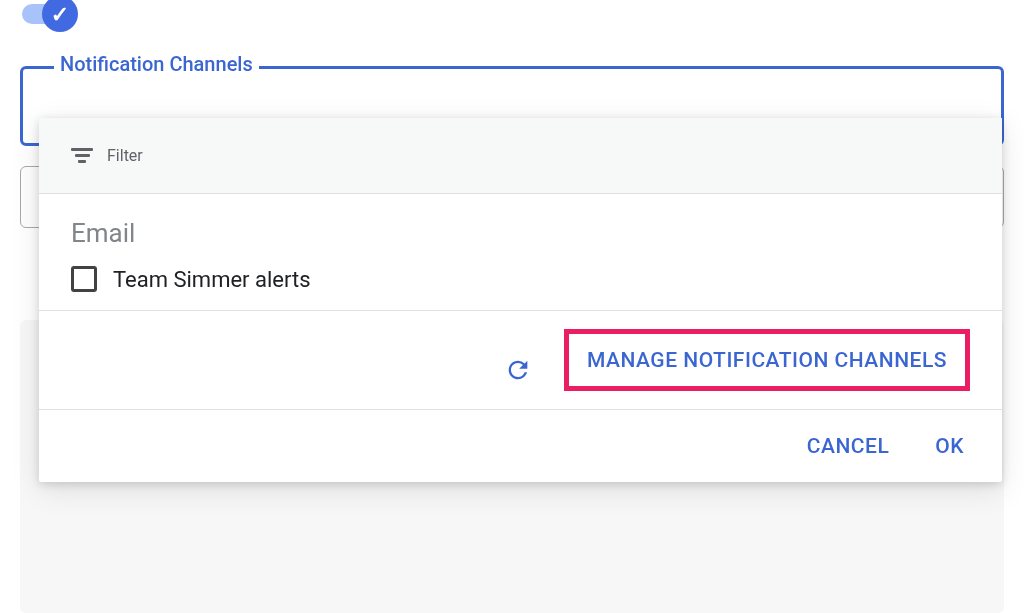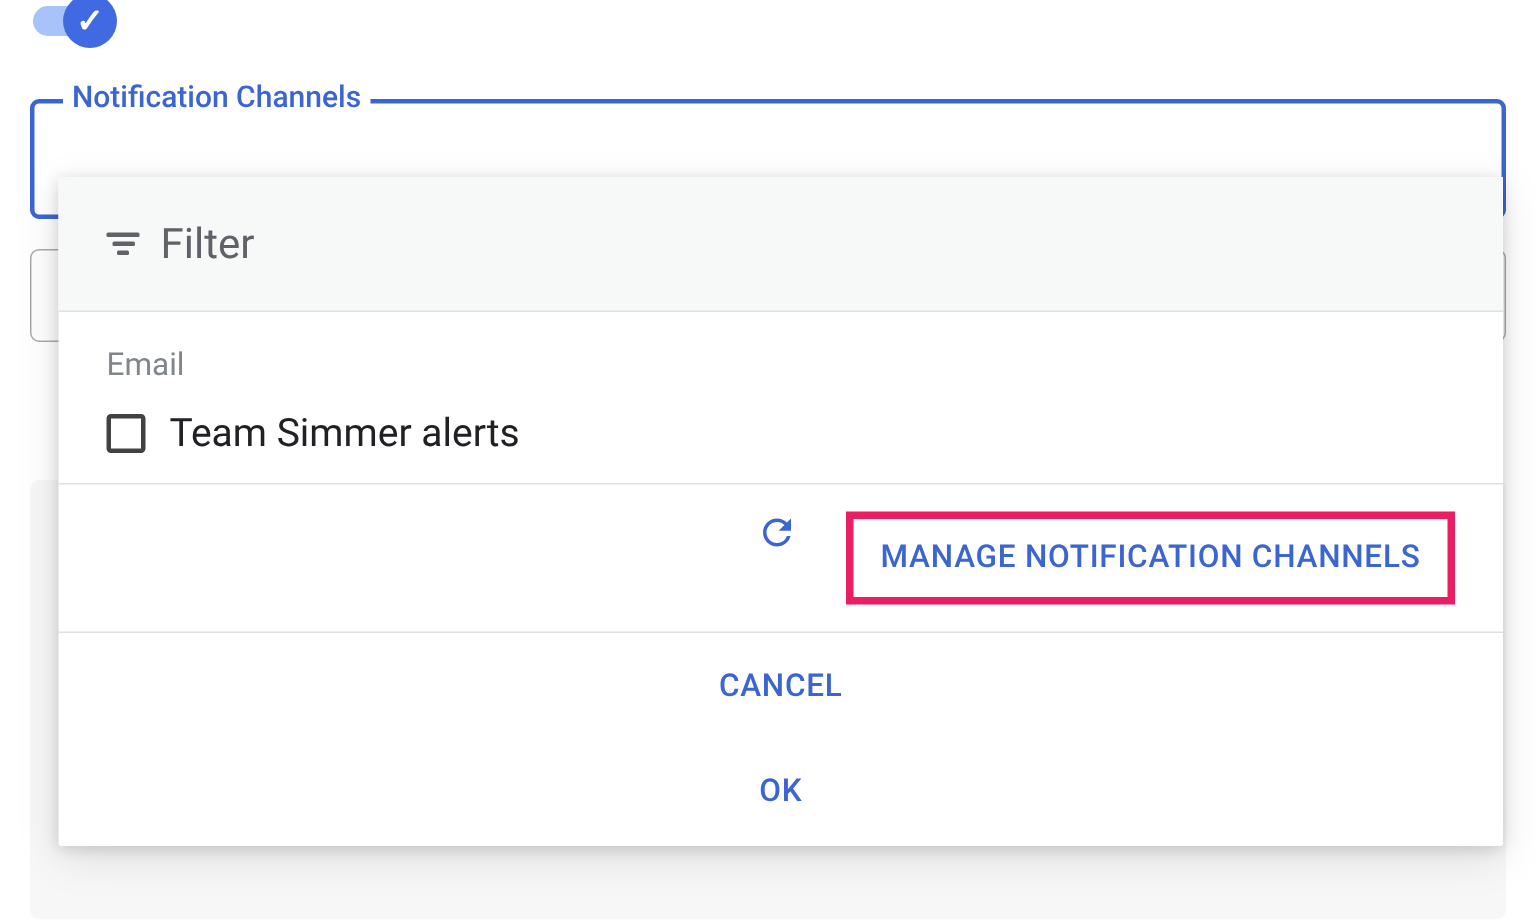--- a/index.html
+++ b/index.html
@@ -65,21 +65,21 @@
     .fieldset-border {
       border: 3px solid #3b66d1;
       border-radius: 6px;
       height: 80px;
       position: relative;
     }
     
     .fieldset-legend {
       position: absolute;
       top: -14px;
-      left: 22px;
+      left: 34px;
       background: white;
       padding: 0 6px;
       color: #3b66d1;
       font-size: 20px;
       font-weight: 500;
     }
     
     .hidden-box {
       margin: 20px 20px 0 20px;
       border: 1px solid #a9a9a9;
@@ -127,21 +127,21 @@
     }
     
     .filter-icon-line {
       height: 3px;
       background: #5f6368;
       border-radius: 1px;
     }
     
     .filter-label {
       color: #5f6368;
-      font-size: 28px;
+      font-size: 16px;
     }
     
     .filter-input {
       border: none;
       background: transparent;
       font-size: 22px;
       color: #80868b;
       outline: none;
       flex: 1;
     }
@@ -150,47 +150,47 @@
       color: #80868b;
     }
     
     .channel-section {
       padding: 24px 32px 18px 32px;
       border-bottom: 1px solid #e0e0e0;
     }
     
     .channel-type-label {
       color: #80868b;
-      font-size: 21px;
+      font-size: 26px;
       margin-bottom: 18px;
     }
     
     .channel-item {
       display: flex;
       align-items: center;
       gap: 16px;
       cursor: pointer;
     }
     
     .checkbox {
       width: 26px;
       height: 26px;
       border: 3px solid #424242;
       border-radius: 3px;
       background: white;
     }
     
     .channel-name {
-      font-size: 26px;
+      font-size: 22px;
       color: #202124;
     }
     
     .manage-row {
       display: flex;
-      align-items: flex-start;
+      align-items: flex-end;
       justify-content: flex-end;
       padding: 18px 32px;
       gap: 24px;
       border-bottom: 1px solid #e0e0e0;
     }
     
     .refresh-icon {
       color: #3b66d1;
       font-size: 28px;
       cursor: pointer;
@@ -206,21 +206,20 @@
       letter-spacing: 0.5px;
       cursor: pointer;
       background: white;
     }
     
     .actions-row {
       display: flex;
       justify-content: flex-end;
       padding: 24px 38px;
       gap: 46px;
-      flex-direction: column;
     }
     
     .action-button {
       color: #3b66d1;
       font-size: 21px;
       font-weight: 500;
       letter-spacing: 0.5px;
       cursor: pointer;
       background: none;
       border: none;

